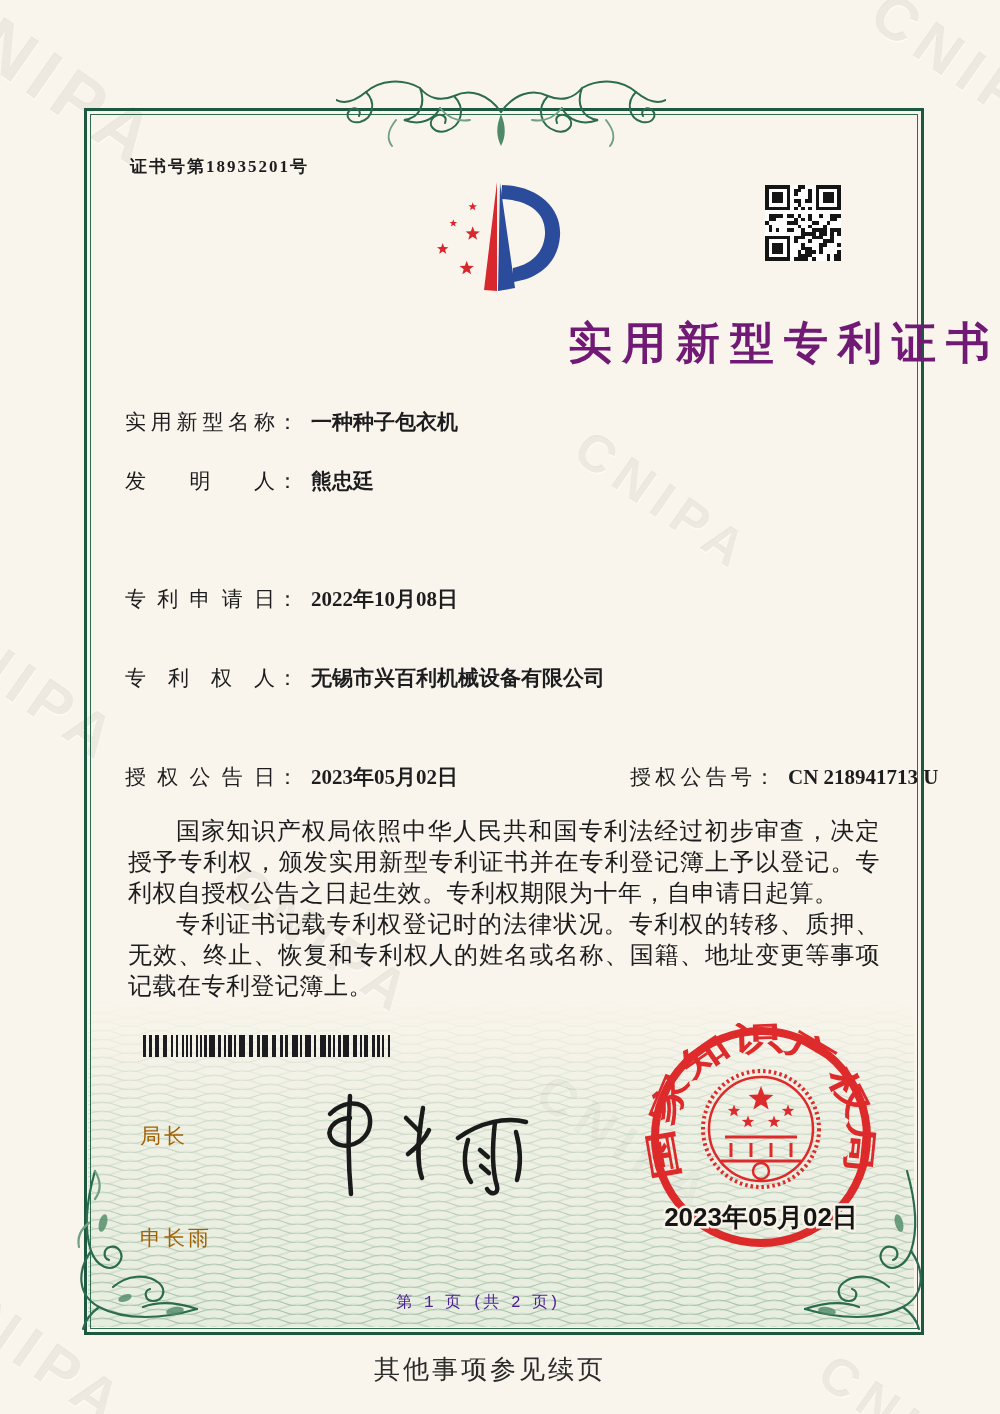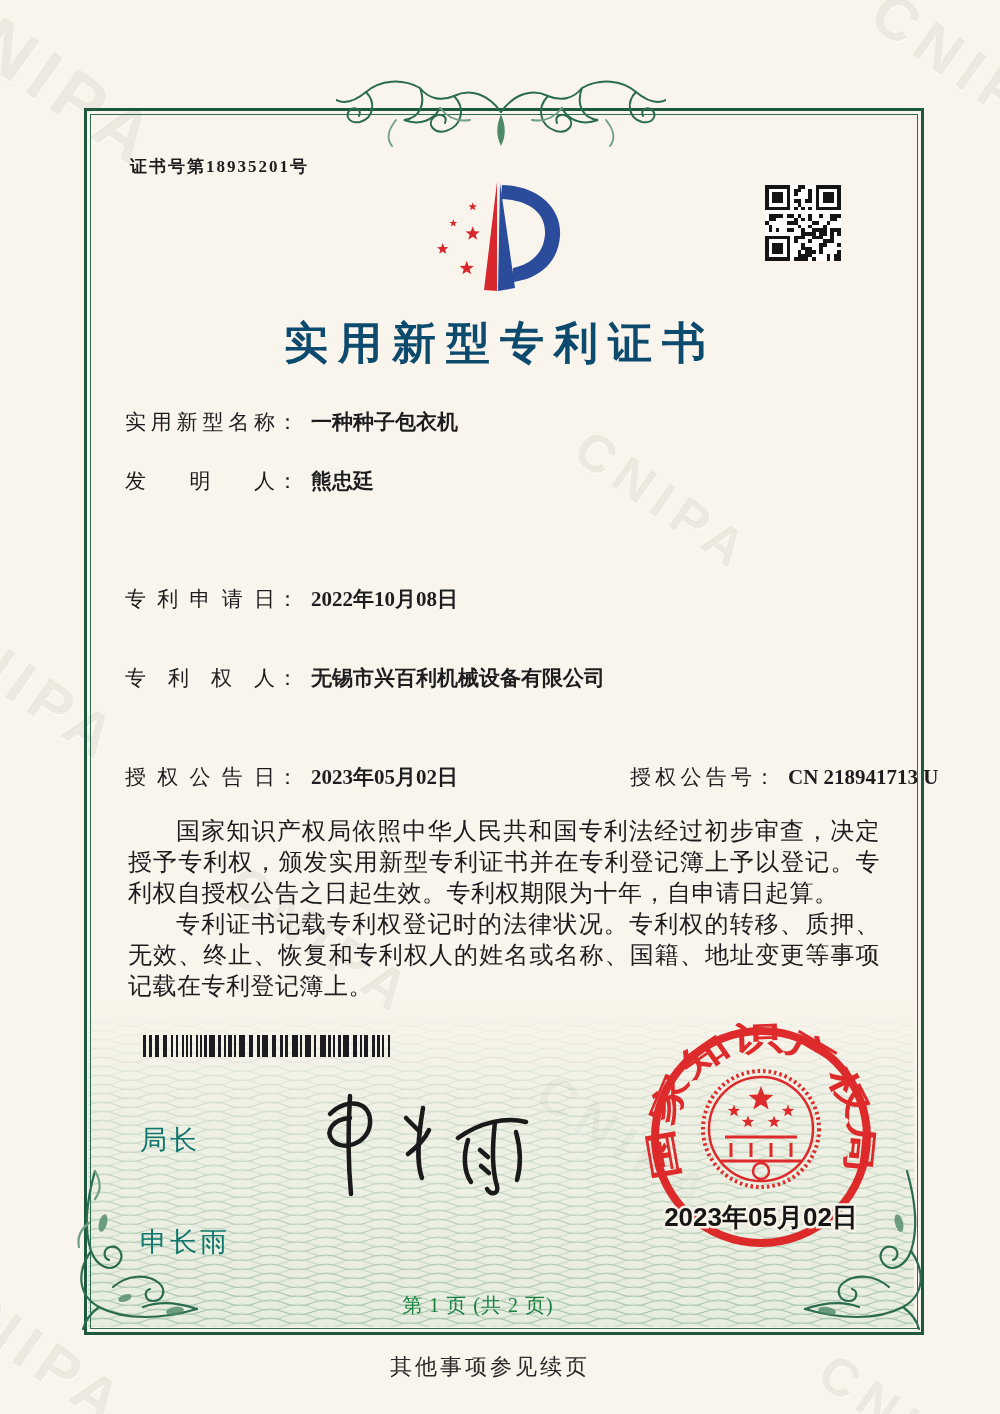--- a/index.html
+++ b/index.html
@@ -16,46 +16,46 @@
   
   .guil{position:absolute;left:88px;top:1000px;}
   
   .orn{position:absolute;}
   
   .certno{position:absolute;left:130px;top:155px;font-size:17px;letter-spacing:2px;font-weight:bold;}
   
   .logo{position:absolute;left:420px;top:172px;}
   .qr{position:absolute;left:765px;top:185px;}
   
-  .title{position:absolute;left:0;right:0;top:314px;text-align:center;
-         font-size:44px;font-weight:bold;letter-spacing:10px;color:#0c4a6e;}
+  .title{position:absolute;left:0;right:0;top:314px;text-align:right;
+         font-size:44px;font-weight:bold;letter-spacing:10px;color:#701a75;}
   
   .row{position:absolute;left:125px;font-size:21px;white-space:nowrap;}
   .flabel{display:inline-block;width:150px;text-align:justify;text-align-last:justify;vertical-align:top;}
   .flabel2{display:inline-block;width:122px;text-align:justify;text-align-last:justify;vertical-align:top;}
   .colon{display:inline-block;margin-left:2px;}
   .fvalue{margin-left:13px;font-weight:bold;}
   .grant2{position:absolute;left:505px;top:0;white-space:nowrap;}
   
   .paras{position:absolute;left:128px;top:816px;width:752px;font-size:24px;line-height:31px;
          text-align:justify;letter-spacing:0.5px;}
   .paras p{margin:0;text-indent:2em;}
   
   .barcode{position:absolute;left:143px;top:1035px;}
   
   .dir{position:absolute;left:140px;font-family:"Liberation Sans",sans-serif;
-       font-size:27px;letter-spacing:3px;color:#0f766e;}
+       font-size:21px;letter-spacing:3px;color:#a16207;}
   .sig{position:absolute;left:290px;top:1082px;}
   
   .seal{position:absolute;left:645px;top:1023px;}
   
   .pageinfo{position:absolute;left:378px;top:1292px;width:200px;text-align:center;
-            font-size:20px;letter-spacing:1px;color:#15803d;}
+            font-size:16px;letter-spacing:1px;color:#4c1d95;font-family:Liberation Mono, monospace;}
   .contnote{position:absolute;left:340px;top:1352px;width:300px;text-align:center;
-            font-size:22px;letter-spacing:3px;color:#2a2a2a;}
+            font-size:26px;letter-spacing:3px;color:#2a2a2a;}
 </style>
 </head>
 <body>
 
 <div class="page">
 
   <span class="wm" style="left:-40px;top:-34px;font-size:72px;">CNIPA</span>
   <span class="wm" style="left:898px;top:-22px;font-size:60px;">CNIPA</span>
   <span class="wm" style="left:598px;top:418px;font-size:52px;">CNIPA</span>
   <span class="wm" style="left:-52px;top:590px;font-size:60px;">CNIPA</span>

